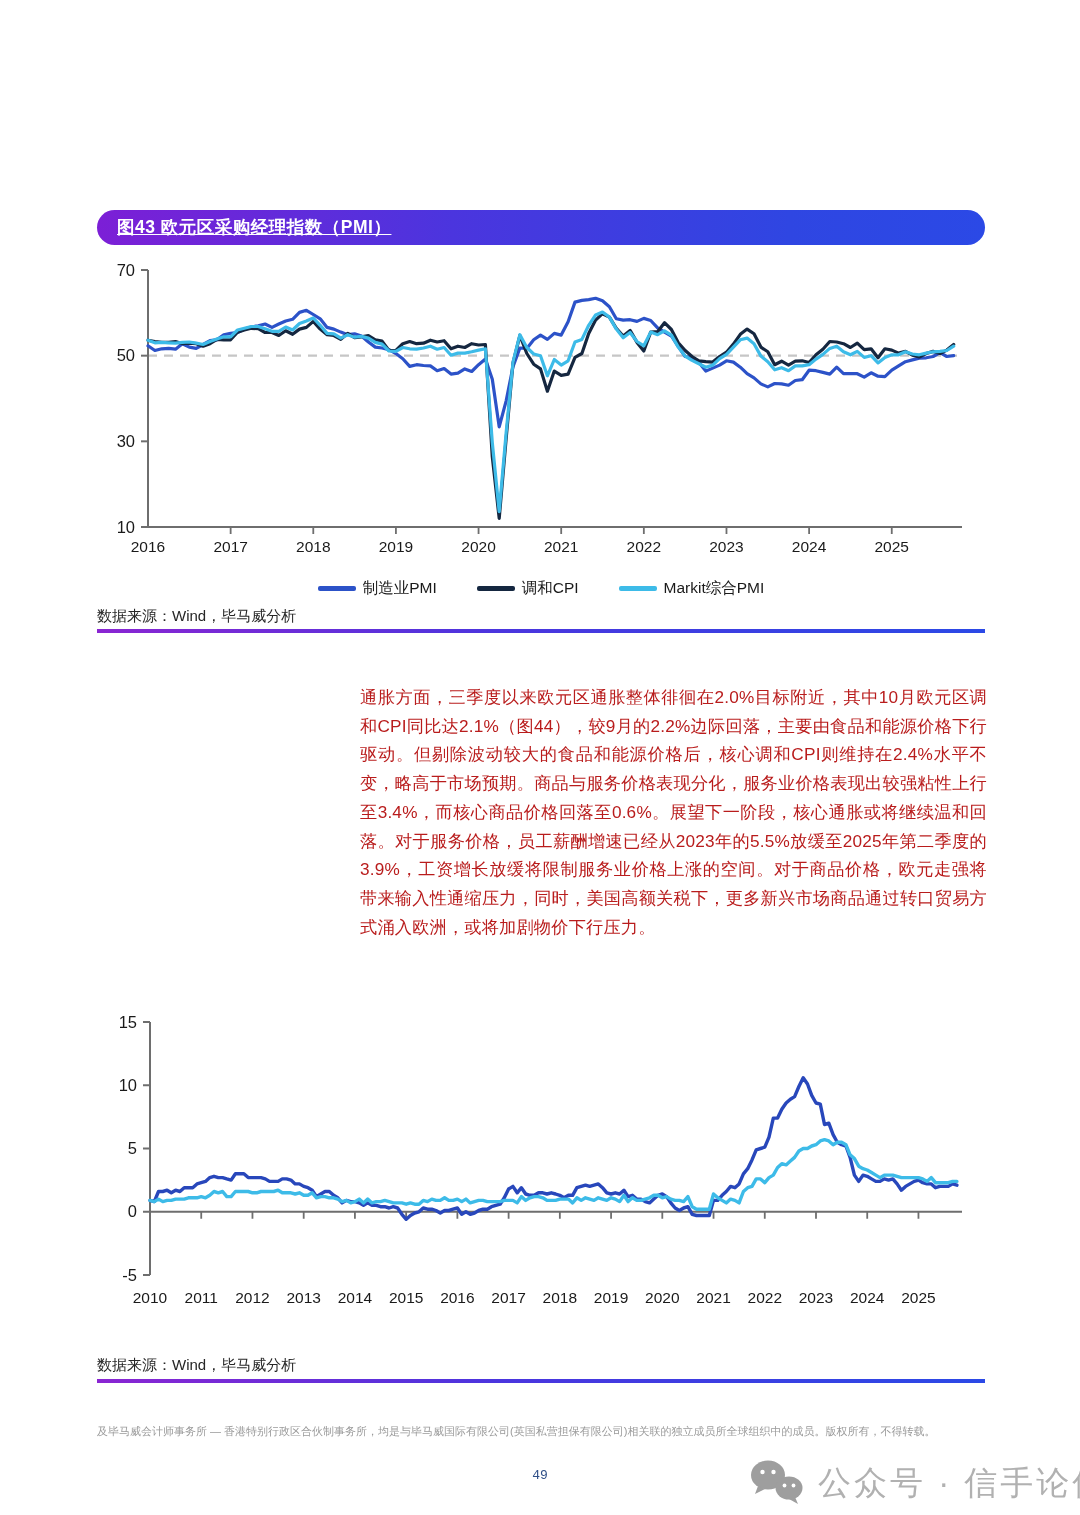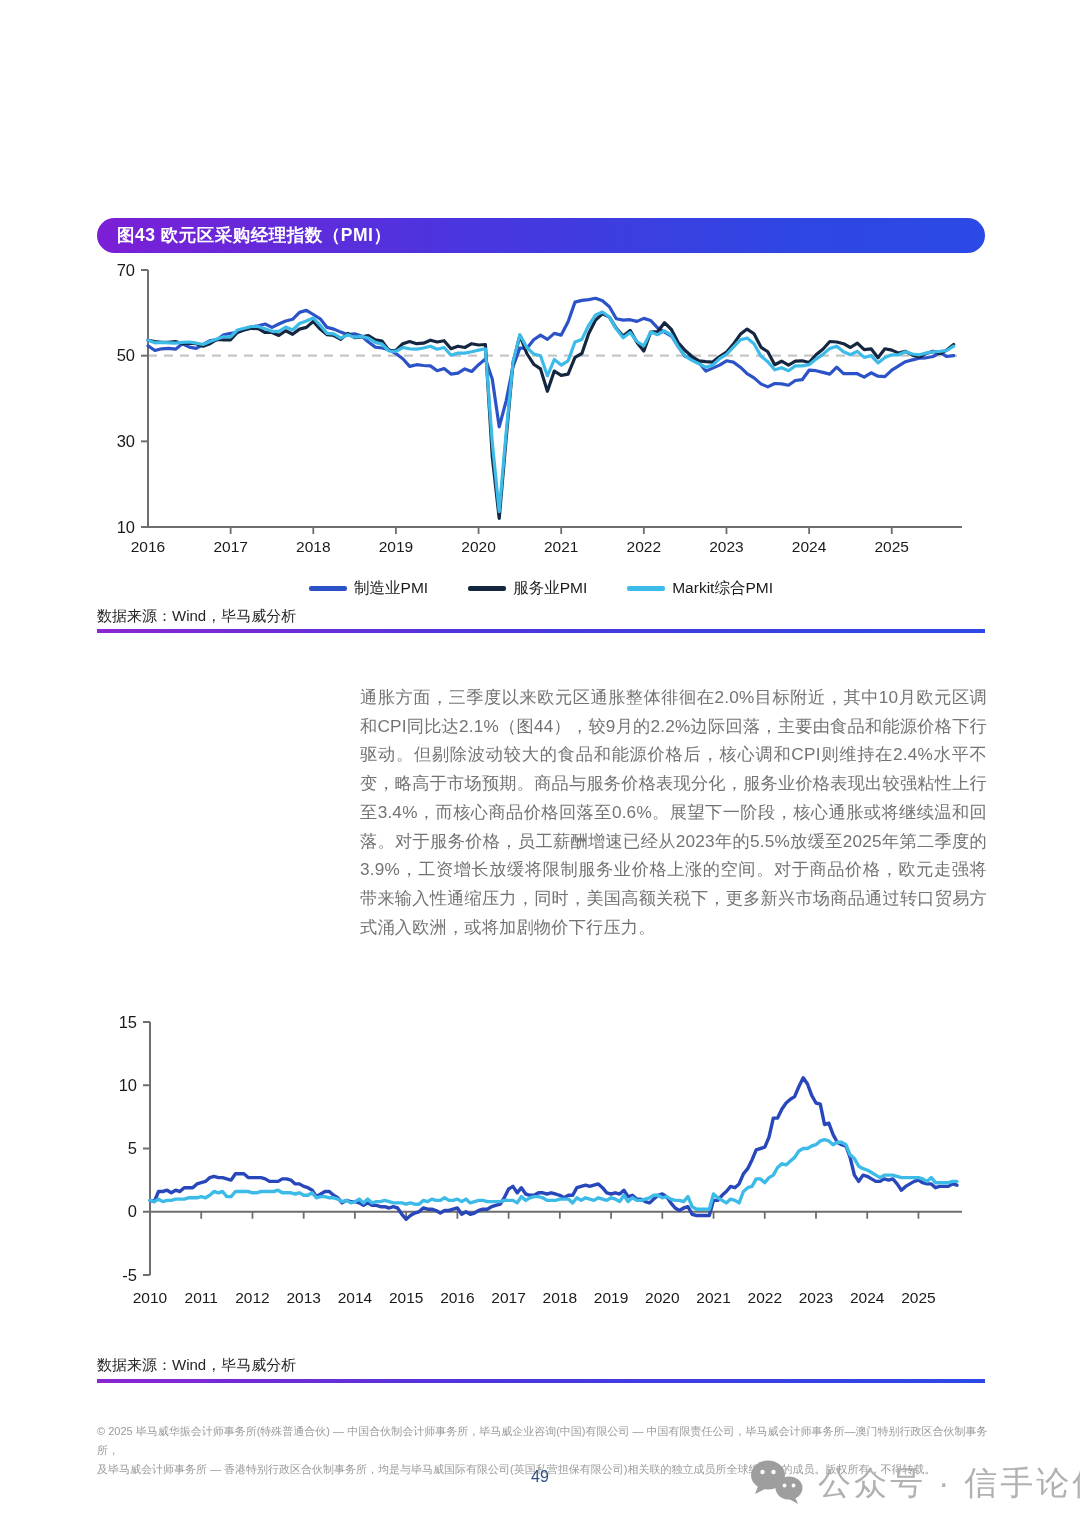--- a/index.html
+++ b/index.html
@@ -5,21 +5,21 @@
   html,body{margin:0;padding:0;background:#ffffff;}
   body{font-family:"Liberation Sans","DejaVu Sans",sans-serif;}
   .page{position:relative;width:1080px;height:1515px;background:#fff;overflow:hidden;}
 
   .title-pill{
     position:absolute;left:97px;width:888px;height:35px;border-radius:18px;
     background:linear-gradient(90deg,#7c1fd6 0%,#4b35de 40%,#2f46e2 78%,#2b49e6 100%);
     color:#fff;font-size:17.5px;font-weight:700;line-height:35px;
     padding-left:20px;box-sizing:border-box;letter-spacing:0.5px;
   }
-  #titlebar43{top:218px;}
+  #titlebar43{top:210px;text-decoration:underline;}
   #titlebar44{top:963px;}
 
   .chart-svg{position:absolute;left:97px;width:888px;height:305px;}
   #chart43-svg{top:255px;}
   #chart44-svg{top:1008px;}
   svg text{font-family:"Liberation Sans","DejaVu Sans",sans-serif;fill:#1a1a1a;}
   .ytick-label{font-size:16.5px;}
   .xtick-label{font-size:15.5px;}
 
   .legend-row{position:absolute;left:97px;width:888px;display:flex;justify-content:center;align-items:center;}
@@ -35,28 +35,28 @@
 
   .gradient-divider{
     position:absolute;left:97px;width:888px;height:4px;
     background:linear-gradient(90deg,#8a25d2 0%,#4b35de 45%,#2b49e6 100%);
   }
   #divider43{top:629px;}
   #divider44{top:1379px;}
 
   .body-paragraph{
     position:absolute;left:360px;top:683px;width:627px;
-    font-size:17.2px;line-height:28.7px;color:#737373;
+    font-size:17.2px;line-height:28.7px;color:#b91c1c;
     text-align:justify;letter-spacing:0.2px;
   }
 
   .footer-note{position:absolute;left:97px;top:1422px;width:905px;
     font-size:11px;line-height:19px;color:#9a9a9a;}
   .page-number{position:absolute;left:0;top:1468px;width:1080px;text-align:center;
-    font-size:16px;color:#2f4f87;}
+    font-size:13px;color:#2f4f87;font-family:Liberation Mono, monospace;}
 
   .watermark{position:absolute;left:748px;top:1458px;display:flex;align-items:center;gap:12px;}
   .watermark-text{font-size:33px;color:#b1b1b1;letter-spacing:3px;white-space:nowrap;}
 </style>
 </head>
 <body>
 
 <div class="page">
 
   <div id="titlebar43" class="title-pill">
@@ -99,21 +99,21 @@
       <polyline points="51.0,85.2 57.9,87.8 64.8,87.4 71.7,87.8 78.5,88.2 85.4,87.4 92.3,87.0 99.2,88.2 106.1,89.5 113.0,86.5 119.9,84.0 126.8,81.8 133.6,81.8 140.5,75.0 147.4,73.3 154.3,71.5 161.2,71.5 168.1,73.7 175.0,76.3 181.8,76.3 188.7,72.0 195.6,75.0 202.5,68.5 209.4,66.0 216.3,63.0 223.2,70.3 230.1,78.4 236.9,78.8 243.8,83.1 250.7,79.7 257.6,82.2 264.5,81.4 271.4,83.1 278.3,87.4 285.1,89.1 292.0,96.0 298.9,96.4 305.8,92.5 312.7,93.8 319.6,94.2 326.5,93.0 333.4,91.2 340.2,94.2 347.1,92.5 354.0,100.2 360.9,98.1 367.8,98.1 374.7,96.8 381.6,95.1 388.4,93.8 395.3,187.6 402.2,256.6 409.1,178.2 416.0,107.1 422.9,79.7 429.8,92.5 436.7,99.0 443.5,100.7 450.4,120.8 457.3,104.5 464.2,110.1 471.1,105.8 478.0,87.0 484.9,84.4 491.7,70.3 498.6,60.0 505.5,57.0 512.4,62.1 519.3,74.1 526.2,82.7 533.1,77.5 540.0,86.5 546.8,90.8 553.7,77.1 560.6,79.7 567.5,75.8 574.4,80.1 581.3,92.1 588.2,101.1 595.0,105.4 601.9,108.8 608.8,112.2 615.7,110.1 622.6,103.7 629.5,99.4 636.4,92.1 643.3,84.8 650.1,83.1 657.0,88.7 663.9,101.1 670.8,106.7 677.7,114.8 684.6,112.7 691.5,115.7 698.3,110.9 705.2,110.9 712.1,109.7 719.0,104.1 725.9,99.4 732.8,93.4 739.7,91.2 746.5,96.8 753.4,99.8 760.3,96.4 767.2,102.4 774.1,100.7 781.0,107.9 787.9,102.4 794.8,99.8 801.6,99.8 808.5,96.8 815.4,99.0 822.3,99.8 829.2,98.1 836.1,96.8 843.0,96.4 849.8,95.5 856.7,91.2" fill="none" stroke="#3dbbe8" stroke-width="3.2" stroke-linejoin="round" stroke-linecap="round"></polyline>
     </svg>
 
   <div id="legend43" class="legend-row">
     <div class="legend-item">
       <span class="legend-swatch" style="background: rgb(44, 82, 200);"></span>
       <span class="legend-label">制造业PMI</span>
     </div>
     <div class="legend-item">
       <span class="legend-swatch" style="background: rgb(21, 39, 64);"></span>
-      <span class="legend-label">服务业PMI</span>
+      <span class="legend-label">调和CPI</span>
     </div>
     <div class="legend-item">
       <span class="legend-swatch" style="background: rgb(61, 187, 232);"></span>
       <span class="legend-label">Markit综合PMI</span>
     </div>
   </div>
 
   <div id="source43" class="source-line">数据来源：Wind，毕马威分析</div>
   <div id="divider43" class="gradient-divider"></div>
 
@@ -166,21 +166,20 @@
       <text x="821.4542586750833" y="295" text-anchor="middle" class="xtick-label">2025</text>
       <polyline points="53.0,192.4 57.3,193.6 61.5,183.5 65.8,183.5 70.1,182.2 74.3,184.8 78.6,182.2 82.9,183.5 87.2,179.7 91.4,179.7 95.7,179.7 100.0,175.9 104.2,174.7 108.5,173.4 112.8,169.6 117.0,168.3 121.3,169.6 125.6,169.6 129.8,170.9 134.1,172.1 138.4,165.8 142.7,165.8 146.9,165.8 151.2,169.6 155.5,169.6 159.7,169.6 164.0,169.6 168.3,170.9 172.5,173.4 176.8,173.4 181.1,173.4 185.3,170.9 189.6,170.9 193.9,172.1 198.2,175.9 202.4,175.9 206.7,178.4 211.0,179.7 215.2,182.2 219.5,188.6 223.8,186.0 228.0,183.5 232.3,183.5 236.6,187.3 240.8,189.8 245.1,194.9 249.4,192.4 253.7,193.6 257.9,193.6 262.2,194.9 266.5,197.4 270.7,194.9 275.0,197.4 279.3,197.4 283.5,198.7 287.8,198.7 292.1,200.0 296.3,198.7 300.6,200.0 304.9,206.3 309.2,211.3 313.4,207.5 317.7,205.0 322.0,203.8 326.2,200.0 330.5,201.2 334.8,201.2 339.0,202.5 343.3,205.0 347.6,202.5 351.8,202.5 356.1,201.2 360.4,200.0 364.7,206.3 368.9,203.8 373.2,206.3 377.5,205.0 381.7,202.5 386.0,201.2 390.3,201.2 394.5,198.7 398.8,197.4 403.1,196.2 407.3,189.8 411.6,181.0 415.9,178.4 420.2,184.8 424.4,179.7 428.7,186.0 433.0,187.3 437.2,187.3 441.5,184.8 445.8,184.8 450.0,186.0 454.3,184.8 458.6,186.0 462.8,187.3 467.1,189.8 471.4,187.3 475.6,187.3 479.9,179.7 484.2,178.4 488.5,177.2 492.7,178.4 497.0,177.2 501.3,175.9 505.5,179.7 509.8,184.8 514.1,186.0 518.3,184.8 522.6,186.0 526.9,182.2 531.1,188.6 535.4,187.3 539.7,191.1 544.0,191.1 548.2,193.6 552.5,194.9 556.8,191.1 561.0,187.3 565.3,186.0 569.6,188.6 573.8,194.9 578.1,200.0 582.4,202.5 586.6,200.0 590.9,198.7 595.2,206.3 599.5,207.5 603.7,207.5 608.0,207.5 612.3,207.5 616.5,192.4 620.8,192.4 625.1,187.3 629.3,183.5 633.6,178.4 637.9,179.7 642.1,175.9 646.4,165.8 650.7,160.7 655.0,151.9 659.2,141.8 663.5,140.5 667.8,139.2 672.0,129.1 676.3,110.1 680.6,110.1 684.8,101.3 689.1,95.0 693.4,91.2 697.6,88.6 701.9,78.5 706.2,69.7 710.5,76.0 714.7,87.4 719.0,95.0 723.3,96.2 727.5,116.5 731.8,115.2 736.1,126.6 740.3,134.2 744.6,136.7 748.9,138.0 753.1,149.4 757.4,167.1 761.7,173.4 766.0,167.1 770.2,168.3 774.5,170.9 778.8,173.4 783.0,173.4 787.3,170.9 791.6,172.1 795.8,170.9 800.1,175.9 804.4,182.2 808.6,178.4 812.9,175.9 817.2,173.4 821.5,172.1 825.7,174.7 830.0,175.9 834.3,175.9 838.5,179.7 842.8,178.4 847.1,178.4 851.3,178.4 855.6,175.9 859.9,177.2" fill="none" stroke="#2847bb" stroke-width="3.4" stroke-linejoin="round" stroke-linecap="round"></polyline>
       <polyline points="53.0,192.4 57.3,193.6 61.5,191.1 65.8,193.6 70.1,192.4 74.3,192.4 78.6,191.1 82.9,191.1 87.2,191.1 91.4,189.8 95.7,189.8 100.0,189.8 104.2,188.6 108.5,189.8 112.8,187.3 117.0,183.5 121.3,184.8 125.6,183.5 129.8,188.6 134.1,188.6 138.4,183.5 142.7,183.5 146.9,183.5 151.2,183.5 155.5,184.8 159.7,184.8 164.0,183.5 168.3,183.5 172.5,183.5 176.8,183.5 181.1,182.2 185.3,184.8 189.6,184.8 193.9,184.8 198.2,186.0 202.4,184.8 206.7,187.3 211.0,187.3 215.2,184.8 219.5,189.8 223.8,188.6 228.0,188.6 232.3,189.8 236.6,189.8 240.8,191.1 245.1,193.6 249.4,192.4 253.7,194.9 257.9,193.6 262.2,191.1 266.5,194.9 270.7,191.1 275.0,194.9 279.3,193.6 283.5,193.6 287.8,192.4 292.1,193.6 296.3,194.9 300.6,194.9 304.9,194.9 309.2,196.2 313.4,194.9 317.7,196.2 322.0,196.2 326.2,192.4 330.5,193.6 334.8,191.1 339.0,192.4 343.3,192.4 347.6,189.8 351.8,192.4 356.1,192.4 360.4,191.1 364.7,193.6 368.9,191.1 373.2,194.9 377.5,193.6 381.7,192.4 386.0,192.4 390.3,193.6 394.5,193.6 398.8,193.6 403.1,193.6 407.3,192.4 411.6,192.4 415.9,192.4 420.2,194.9 424.4,188.6 428.7,192.4 433.0,189.8 437.2,188.6 441.5,188.6 445.8,189.8 450.0,192.4 454.3,192.4 458.6,192.4 462.8,191.1 467.1,191.1 471.4,191.1 475.6,194.9 479.9,189.8 484.2,192.4 488.5,189.8 492.7,191.1 497.0,192.4 501.3,189.8 505.5,191.1 509.8,192.4 514.1,189.8 518.3,191.1 522.6,193.6 526.9,187.3 531.1,193.6 535.4,189.8 539.7,192.4 544.0,192.4 548.2,191.1 552.5,189.8 556.8,187.3 561.0,187.3 565.3,189.8 569.6,188.6 573.8,191.1 578.1,192.4 582.4,192.4 586.6,193.6 590.9,188.6 595.2,198.7 599.5,201.2 603.7,201.2 608.0,201.2 612.3,201.2 616.5,186.0 620.8,189.8 625.1,192.4 629.3,194.9 633.6,191.1 637.9,192.4 642.1,194.9 646.4,183.5 650.7,179.7 655.0,178.4 659.2,170.9 663.5,170.9 667.8,174.7 672.0,169.6 676.3,167.1 680.6,159.5 684.8,155.7 689.1,156.9 693.4,153.1 697.6,149.4 701.9,143.0 706.2,140.5 710.5,140.5 714.7,138.0 719.0,136.7 723.3,132.9 727.5,131.6 731.8,132.9 736.1,136.7 740.3,134.2 744.6,134.2 748.9,136.7 753.1,146.8 757.4,150.6 761.7,158.2 766.0,160.7 770.2,162.0 774.5,164.5 778.8,167.1 783.0,169.6 787.3,167.1 791.6,167.1 795.8,167.1 800.1,168.3 804.4,169.6 808.6,169.6 812.9,169.6 817.2,169.6 821.5,169.6 825.7,170.9 830.0,173.4 834.3,169.6 838.5,174.7 842.8,174.7 847.1,174.7 851.3,174.7 855.6,173.4 859.9,173.4" fill="none" stroke="#3dbbe8" stroke-width="3.4" stroke-linejoin="round" stroke-linecap="round"></polyline>
     </svg>
 
 
   <div id="source44" class="source-line">数据来源：Wind，毕马威分析</div>
   <div id="divider44" class="gradient-divider"></div>
 
   <div class="footer-note">
-    <div>© 2025 毕马威华振会计师事务所(特殊普通合伙) — 中国合伙制会计师事务所，毕马威企业咨询(中国)有限公司 — 中国有限责任公司，毕马威会计师事务所—澳门特别行政区合伙制事务所，</div>
     <div>及毕马威会计师事务所 — 香港特别行政区合伙制事务所，均是与毕马威国际有限公司(英国私营担保有限公司)相关联的独立成员所全球组织中的成员。版权所有，不得转载。</div>
   </div>
 
   <div class="page-number">49</div>
 
   <div class="watermark">
     <svg width="58" height="50" viewBox="0 0 58 50">
       <g fill="#9e9e9e">
         <ellipse cx="20" cy="17" rx="17" ry="14.5"></ellipse>
         <path d="M10 28 L7 36 L17 31 Z"></path>

